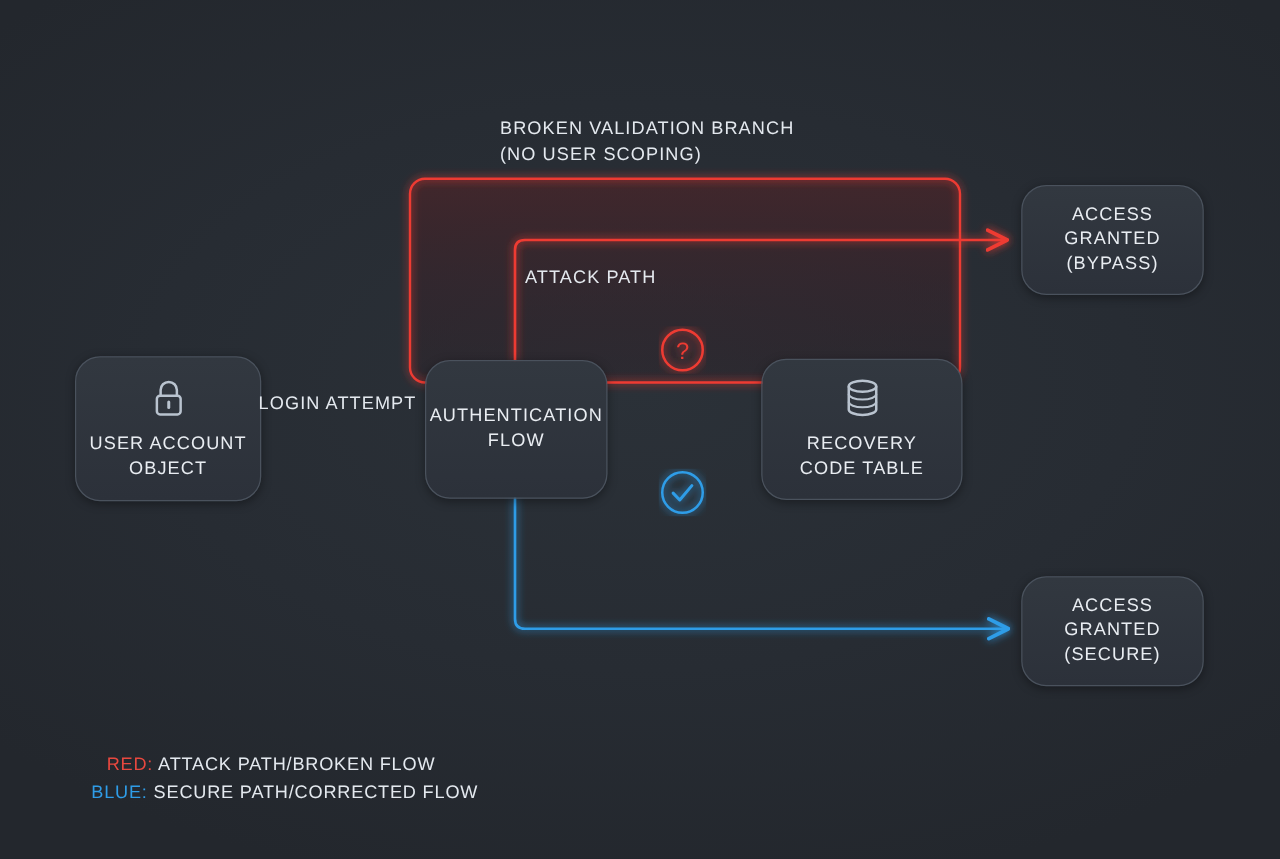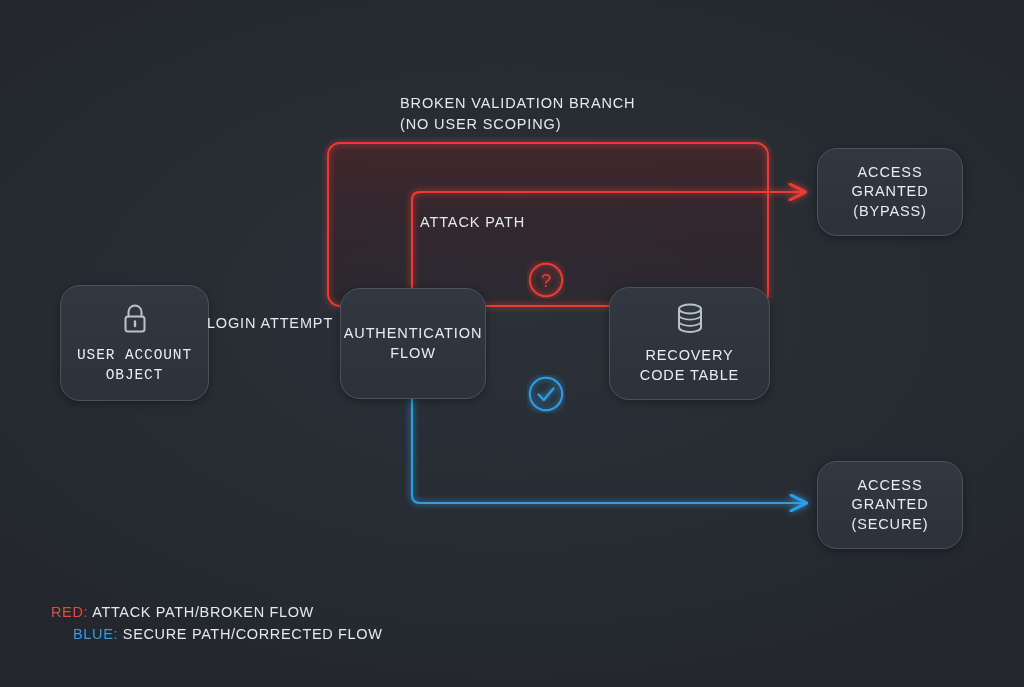--- a/index.html
+++ b/index.html
@@ -37,21 +37,21 @@
   }
   .node .label {
     font-size: 14.5px;
     line-height: 1.35;
     white-space: pre-line;
   }
   .node .icon {
     margin-bottom: 9px;
     line-height: 0;
   }
-  #node-user        { left: 60px;  top: 285px; width: 149px; height: 116px; font-family: Liberation Mono, monospace; }
+  #node-user        { left: 60px;  top: 285px; width: 149px; height: 116px; }
   #node-auth        { left: 340px; top: 288px; width: 146px; height: 111px; }
   #node-recovery    { left: 609px; top: 287px; width: 161px; height: 113px; }
   #node-bypass      { left: 817px; top: 148px; width: 146px; height: 88px;  }
   #node-secure      { left: 817px; top: 461px; width: 146px; height: 88px;  }
 
   
   .caption {
     position: absolute;
     color: #e4e9ef;
     font-size: 14.5px;
@@ -68,20 +68,21 @@
 
   
   #legend {
     position: absolute;
     left: 51px;
     top: 601px;
     font-size: 14.5px;
     letter-spacing: 0.045em;
     line-height: 1.52;
     z-index: 7;
+    text-align: center;
   }
   #legend .row { color: #e4e9ef; white-space: nowrap; }
   #legend .key-red  { color: #e8483f; }
   #legend .key-blue { color: #2f9de8; margin-left: 22px; }
 
   
   #wires {
     position: absolute;
     left: 0; top: 0;
     width: 1024px; height: 687px;

